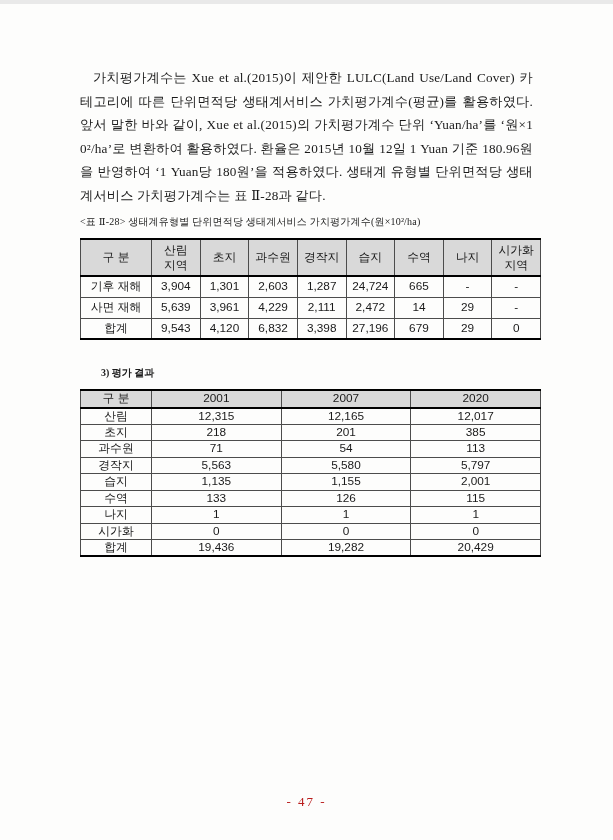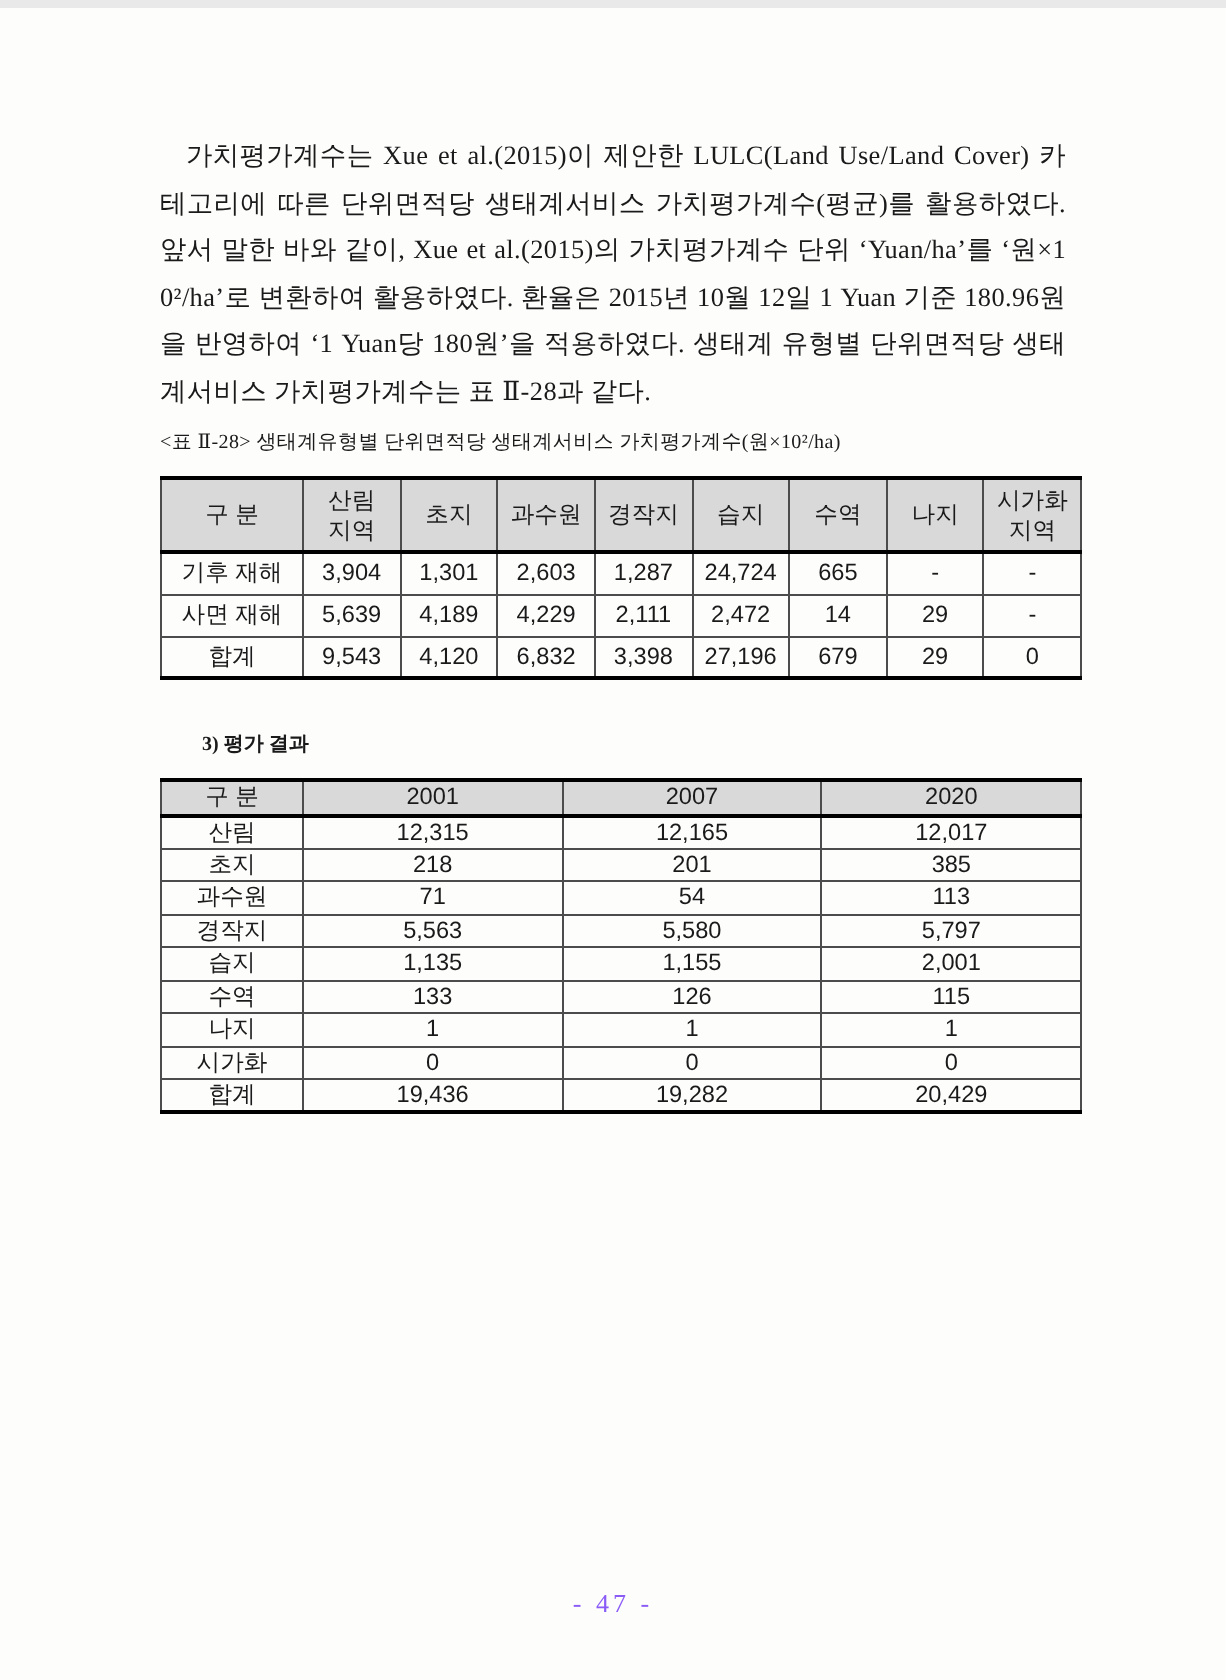--- a/index.html
+++ b/index.html
@@ -73,21 +73,21 @@
   .t29 th:first-child, .t29 td:first-child { width: 68px; }
   .p2 { margin-top: 3px; }
   .p3 { margin-top: 20px; }
   .page-number {
     position: absolute;
     left: 0; right: 0;
     bottom: 34px;
     text-align: center;
     font-size: 13px;
     letter-spacing: 2px;
-    color: #8b5cf6;
+    color: #b91c1c;
   }
 </style>
 </head>
 <body>
 
 <div class="page">
 
   <p class="body-text p1">가치평가계수는 Xue et al.(2015)이 제안한 LULC(Land Use/Land Cover) 카테고리에 따른 단위면적당 생태계서비스 가치평가계수(평균)를 활용하였다. 앞서 말한 바와 같이, Xue et al.(2015)의 가치평가계수 단위 ‘Yuan/ha’를 ‘원×10²/ha’로 변환하여 활용하였다. 환율은 2015년 10월 12일 1 Yuan 기준 180.96원을 반영하여 ‘1 Yuan당 180원’을 적용하였다. 생태계 유형별 단위면적당 생태계서비스 가치평가계수는 표 Ⅱ-28과 같다.</p>
 
   <p class="caption caption-28">&lt;표 Ⅱ-28&gt; 생태계유형별 단위면적당 생태계서비스 가치평가계수(원×10²/ha)</p>
@@ -116,21 +116,21 @@
           <td>2,603</td>
           <td>1,287</td>
           <td>24,724</td>
           <td>665</td>
           <td>-</td>
           <td>-</td>
         </tr>
         <tr>
           <td>사면 재해</td>
           <td>5,639</td>
-          <td>4,189</td>
+          <td>3,961</td>
           <td>4,229</td>
           <td>2,111</td>
           <td>2,472</td>
           <td>14</td>
           <td>29</td>
           <td>-</td>
         </tr>
         <tr>
           <td>합계</td>
           <td>9,543</td>

